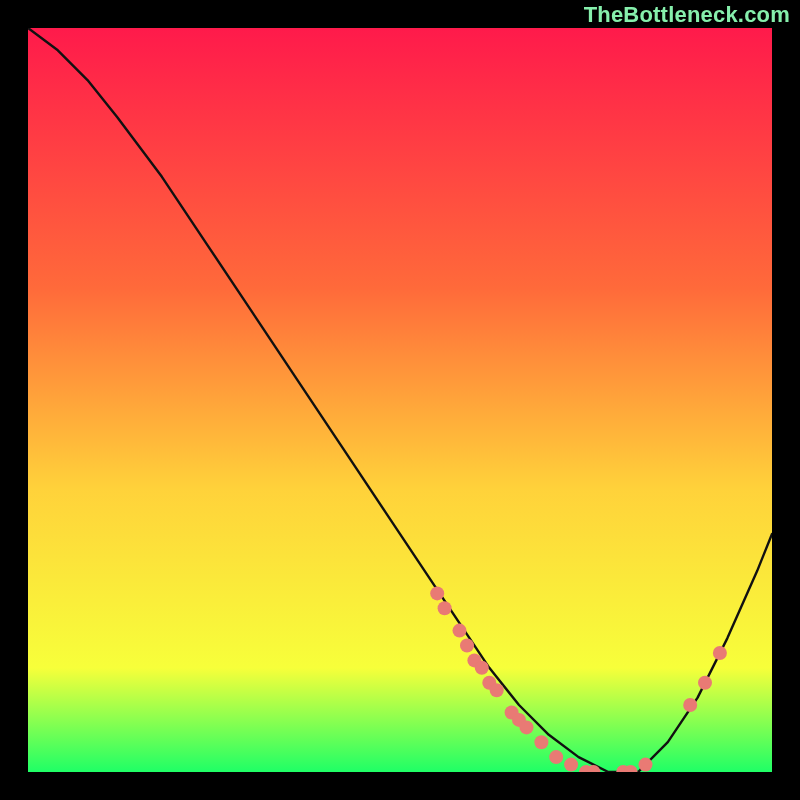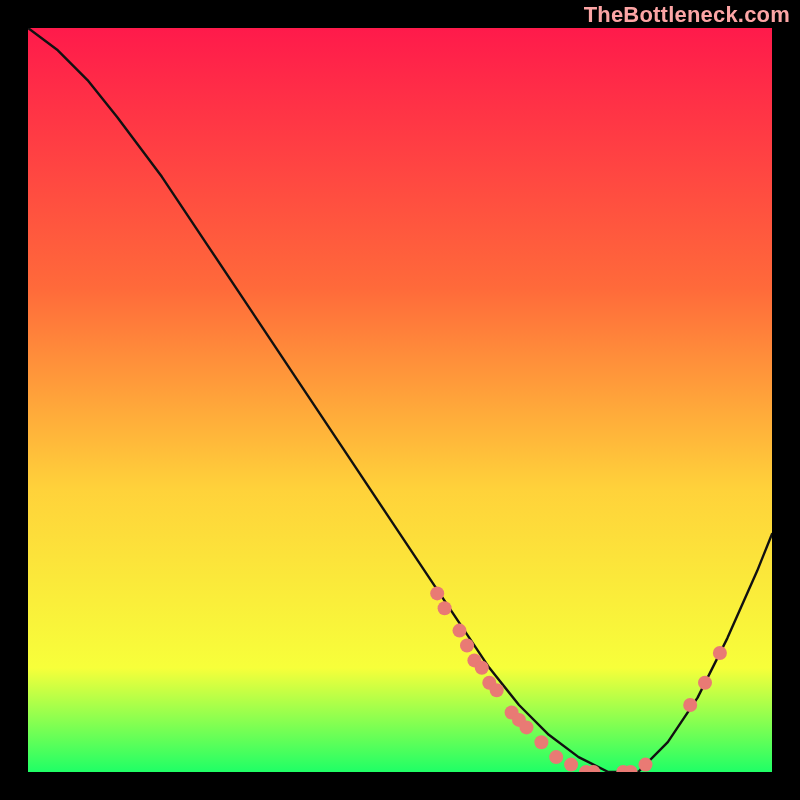--- a/index.html
+++ b/index.html
@@ -16,21 +16,21 @@
     left: 0;
     top: 0;
     width: 800px;
     height: 800px;
     background: #000;
   }
   .watermark {
     position: absolute;
     top: 2px;
     right: 10px;
-    color: #fca5a5;
+    color: #86efac;
     font-size: 22px;
     font-weight: 600;
     letter-spacing: 0.2px;
     user-select: none;
   }
   .plot-wrap {
     position: absolute;
     left: 28px;
     top: 28px;
     width: 744px;

